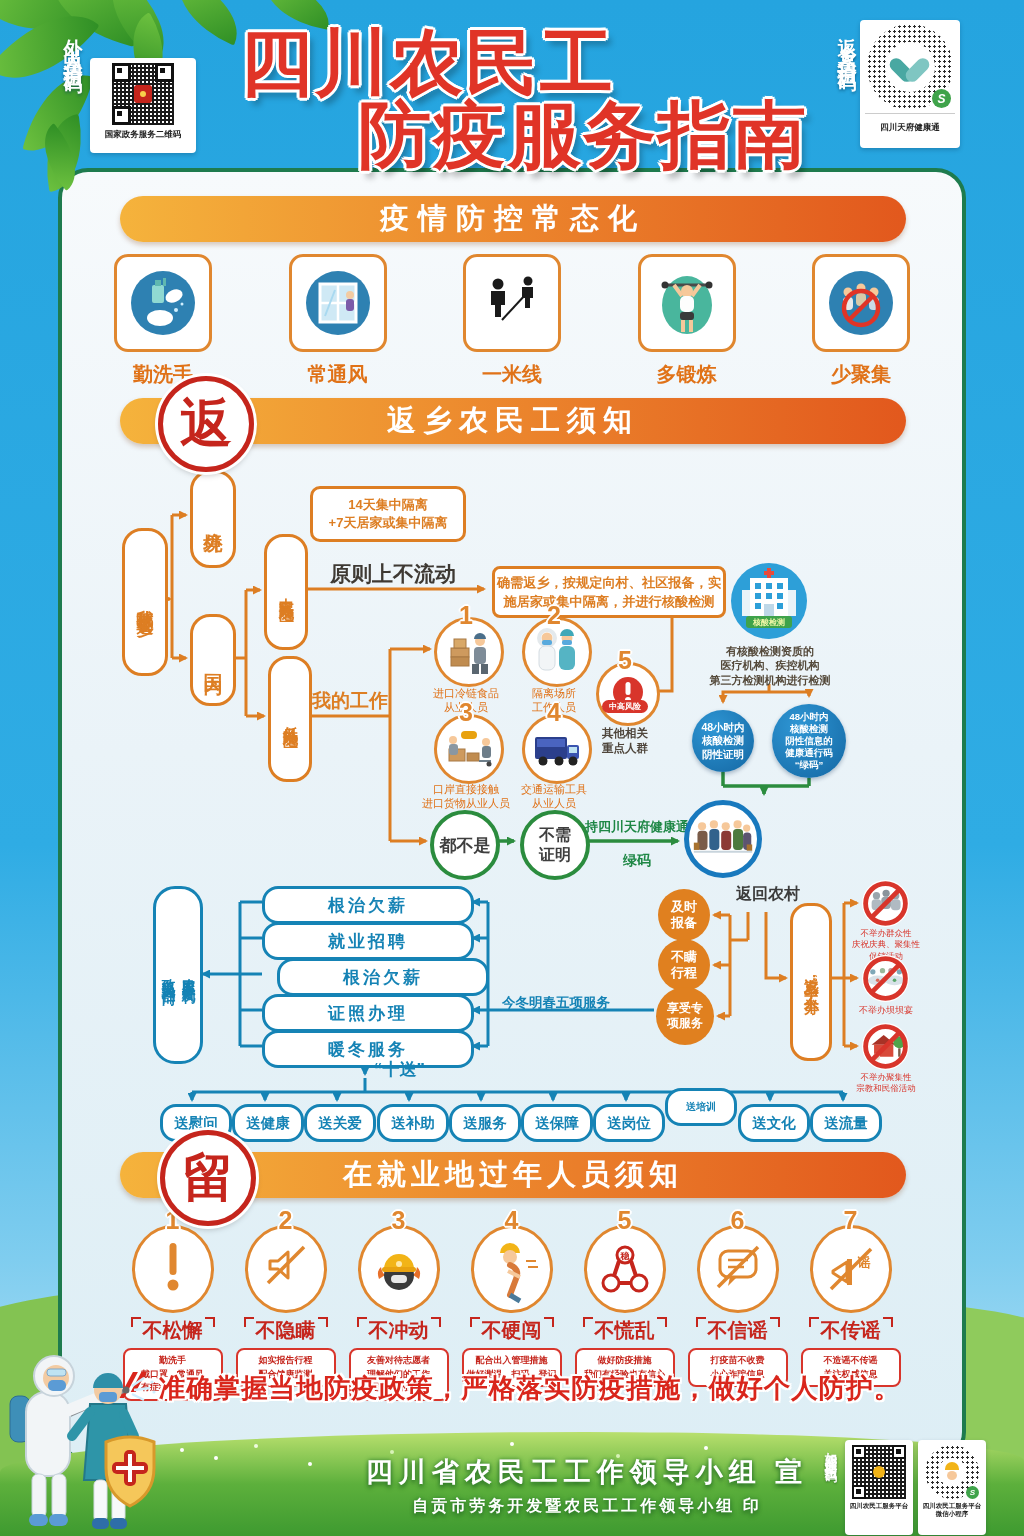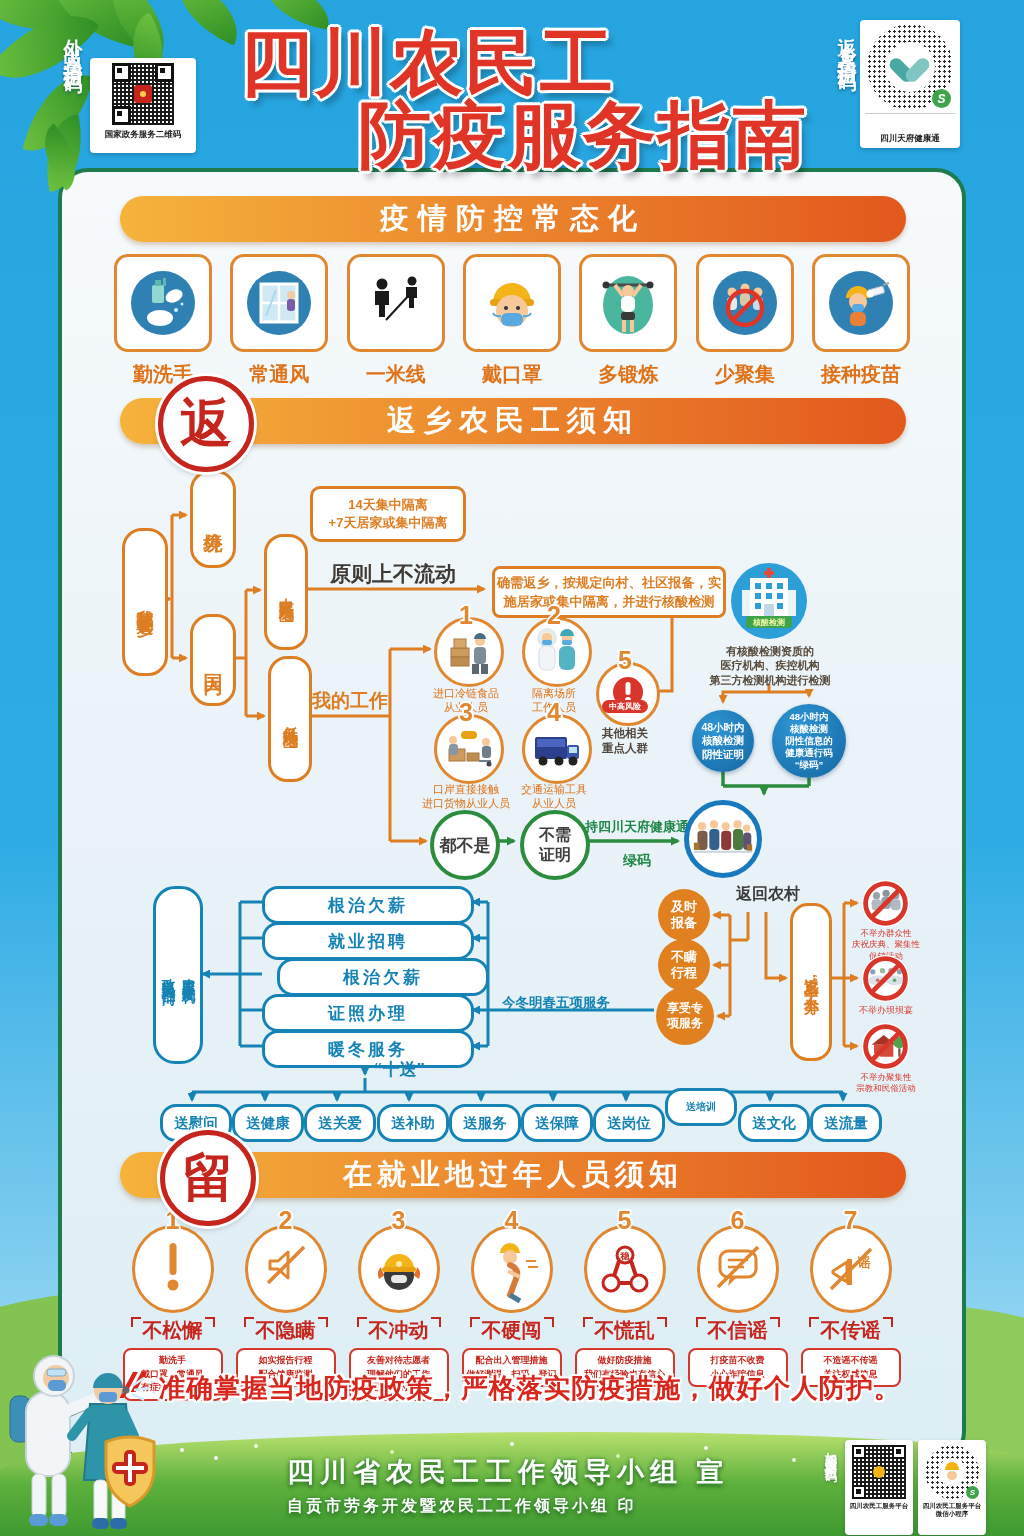--- a/index.html
+++ b/index.html
@@ -60,21 +60,21 @@
   .s3t{color:#C5251C;font-weight:900;font-size:20px;text-align:center;margin-top:4px;position:relative;padding:0 12px}
   .s3t::before{content:"";position:absolute;left:0;top:0;width:8px;height:8px;border-left:2px solid #C5251C;border-top:2px solid #C5251C}
   .s3t::after{content:"";position:absolute;right:0;top:0;width:8px;height:8px;border-right:2px solid #C5251C;border-top:2px solid #C5251C}
   .s3d{background:#fff;border:2px solid #D8352B;border-radius:8px;color:#C5251C;font-size:9px;font-weight:bold;
        text-align:center;line-height:1.5;padding:4px 3px;margin-top:4px;width:100px;box-sizing:border-box}
   .slogan{color:#D9261C;font-weight:900;font-size:26.5px;letter-spacing:1px;z-index:3;text-align:center;
           text-shadow:2px 2px 0 #fff,-2px -2px 0 #fff,2px -2px 0 #fff,-2px 2px 0 #fff,0 2px 0 #fff,2px 0 0 #fff}
   .grass{position:absolute;left:0;right:0;top:1432px;bottom:0;z-index:2;
          background:linear-gradient(180deg,#B9E06E,#5DB03C 50%,#3E9A30);
          border-top-left-radius:60% 42px;border-top-right-radius:45% 30px}
-  .fline{position:absolute;color:#fff;font-weight:900;z-index:3;
+  .fline{position:absolute;color:#fff;font-weight:900;text-align:center;z-index:3;
          text-shadow:0 0 4px #2C7D2C,0 3px 4px rgba(25,85,25,.65)}
   .fv{writing-mode:vertical-rl;color:#fff;font-weight:bold;font-size:12.5px;letter-spacing:3px;z-index:3;
       text-shadow:0 1px 2px rgba(20,80,20,.6)}
   .flowers{position:absolute;width:4px;height:4px;border-radius:50%;background:#fff;z-index:3;
            box-shadow:34px 8px 0 #fff,74px -4px 0 #EFFBDF,128px 14px 0 #fff,210px 2px 0 #D8F2B8,
                       436px 6px 0 #D8F2B8,524px -2px 0 #fff,612px 10px 0 #EFFBDF,330px -6px 0 #fff}
   .riskpill{position:absolute;background:#D8352B;color:#fff;font-size:8px;font-weight:bold;border-radius:7px;
             display:flex;align-items:center;justify-content:center;z-index:3}
   .slashdec{position:absolute;width:5px;height:26px;background:#D9261C;transform:skewX(-28deg);z-index:3}
 </style>
@@ -113,21 +113,21 @@
 
 <div class="abs hv" data-bind="header.right_scan_label" style="left:834px;top:22px;height:146px;z-index:3">返乡人员请扫码</div>
 <div class="abs qrbox" style="left:860px;top:20px;width:100px;height:124px;justify-content:flex-start;padding-top:4px">
   <div style="position:relative;width:86px;height:86px">
     <div class="dotpat" style="position:absolute;left:0;top:0;width:86px;height:86px"></div>
     <div style="position:absolute;left:18px;top:18px;width:50px;height:50px;border-radius:50%;background:#fff"></div>
     <div style="position:absolute;left:28px;top:32px;width:13px;height:28px;border-radius:7px;background:#49A8A2;transform:rotate(-45deg)"></div>
     <div style="position:absolute;left:44px;top:32px;width:13px;height:28px;border-radius:7px;background:#7FC6C2;transform:rotate(45deg)"></div>
     <div style="position:absolute;right:2px;bottom:2px;width:19px;height:19px;border-radius:50%;background:#3FA34A;color:#fff;font-weight:bold;font-size:12px;display:flex;align-items:center;justify-content:center;font-style:italic">S</div>
   </div>
-  <div class="qrcap" data-bind="header.right_qr_caption" style="margin-top:3px;border-top:1px solid #ccc;width:90px;padding-top:19px">四川天府健康通</div>
+  <div class="qrcap" data-bind="header.right_qr_caption" style="margin-top:3px;border-top:1px solid #ccc;width:90px;padding-top:8px">四川天府健康通</div>
 </div>
 
 <div class="abs panel"></div>
 
 <svg class="abs wires" width="1024" height="1536" viewBox="0 0 1024 1536">
   <defs>
     <marker id="mo" markerWidth="9" markerHeight="9" refX="7" refY="4.5" orient="auto" markerUnits="userSpaceOnUse">
         <path d="M0,0L9,4.5L0,9Z" fill="#DD7E23"></path>
       </marker>
     <marker id="mg" markerWidth="9" markerHeight="9" refX="7" refY="4.5" orient="auto" markerUnits="userSpaceOnUse">
@@ -248,34 +248,20 @@
         <circle cx="51" cy="13" r="4.5" fill="#1A1A1A"></circle>
           <path d="M45,19 h11 v11 h-3 v10 h-5 v-10 h-3 z" fill="#1A1A1A"></path>
         <line x1="25" y1="52" x2="49" y2="26" stroke="#1A1A1A" stroke-width="2"></line>
       </svg>
     </div>
     <div class="s1lab" data-bind="section1.items.2.label">一米线</div>
   </div>
   <div class="s1col">
     <div class="card">
       <svg width="70" height="70" viewBox="0 0 70 70">
-        <path d="M16,34 a19,19 0 0 1 38,0 z" fill="#F2B417"></path>
-          <rect x="13" y="31" width="44" height="7" rx="3.5" fill="#E8A20F"></rect>
-        <circle cx="35" cy="43" r="16" fill="#F6C89A"></circle>
-          <circle cx="29" cy="40" r="2" fill="#333"></circle>
-          <circle cx="41" cy="40" r="2" fill="#333"></circle>
-        <rect x="24" y="45" width="22" height="13" rx="6" fill="#58A9DD"></rect>
-        <path d="M24,48 q-6,1 -8,-3 M46,48 q6,1 8,-3" stroke="#58A9DD" stroke-width="2" fill="none"></path>
-      </svg>
-    </div>
-    <div class="s1lab" data-bind="section1.items.3.label">戴口罩</div>
-  </div>
-  <div class="s1col">
-    <div class="card">
-      <svg width="70" height="70" viewBox="0 0 70 70">
         <ellipse cx="35" cy="37" rx="25" ry="29" fill="#49B69D"></ellipse>
           <line x1="13" y1="17" x2="57" y2="17" stroke="#4A4A4A" stroke-width="3"></line>
         <circle cx="13" cy="17" r="3.5" fill="#333"></circle>
           <circle cx="57" cy="17" r="3.5" fill="#333"></circle>
         <circle cx="35" cy="23" r="6" fill="#F6C89A"></circle>
           <path d="M22,17 L30,28 M48,17 L40,28" stroke="#F6C89A" stroke-width="4"></path>
         <rect x="28" y="28" width="14" height="16" rx="5" fill="#FDFDFD"></rect>
           <rect x="28" y="44" width="14" height="8" rx="3" fill="#3A3A3A"></rect>
         <path d="M31,52 v12 M39,52 v12" stroke="#F6C89A" stroke-width="4"></path>
       </svg>
@@ -290,35 +276,20 @@
           <rect x="17" y="29" width="10" height="13" rx="4" fill="#E8E8E8"></rect>
         <circle cx="35" cy="20" r="4.5" fill="#F6C89A"></circle>
           <rect x="30" y="25" width="10" height="13" rx="4" fill="#D8C9A8"></rect>
         <circle cx="48" cy="24" r="4.5" fill="#F6C89A"></circle>
           <rect x="43" y="29" width="10" height="13" rx="4" fill="#C9DAE8"></rect>
         <circle cx="35" cy="40" r="17" stroke="#E03427" stroke-width="4.5" fill="none"></circle>
         <line x1="23" y1="52" x2="47" y2="28" stroke="#E03427" stroke-width="4.5"></line>
       </svg>
     </div>
     <div class="s1lab" data-bind="section1.items.5.label">少聚集</div>
-  </div>
-  <div class="s1col">
-    <div class="card">
-      <svg width="70" height="70" viewBox="0 0 70 70">
-        <circle cx="35" cy="35" r="32" fill="#2E81B2"></circle>
-          <path d="M20,30 a12,12 0 0 1 24,0 z" fill="#F2B417"></path>
-        <circle cx="32" cy="34" r="9" fill="#F6C89A"></circle>
-          <rect x="26" y="36" width="12" height="8" rx="4" fill="#58A9DD"></rect>
-        <rect x="24" y="44" width="16" height="14" rx="5" fill="#E8803A"></rect>
-        <rect x="42" y="20" width="16" height="7" rx="2" fill="#F2F5F7" stroke="#B8C4CC" transform="rotate(-15 50 23)"></rect>
-        <line x1="57" y1="17" x2="63" y2="15" stroke="#9AA4AA" stroke-width="2"></line>
-          <circle cx="44" cy="26" r="3.5" fill="#fff"></circle>
-      </svg>
-    </div>
-    <div class="s1lab" data-bind="section1.items.6.label">接种疫苗</div>
   </div>
 </div>
 
 <div class="abs banner" style="left:120px;top:398px;width:786px;letter-spacing:7px">
   <span data-bind="section2.banner">返乡农民工须知</span>
 </div>
 <div class="abs badge" style="left:158px;top:376px" data-bind="section2.badge">返</div>
 
 <div class="abs op vtext" style="left:122px;top:528px;width:40px;height:142px;border-radius:20px;font-size:17px" data-bind="section2.origin">我从哪里返乡</div>
 <div class="abs op vtext" style="left:190px;top:470px;width:40px;height:92px;border-radius:20px;font-size:19px" data-bind="section2.abroad">境外</div>

